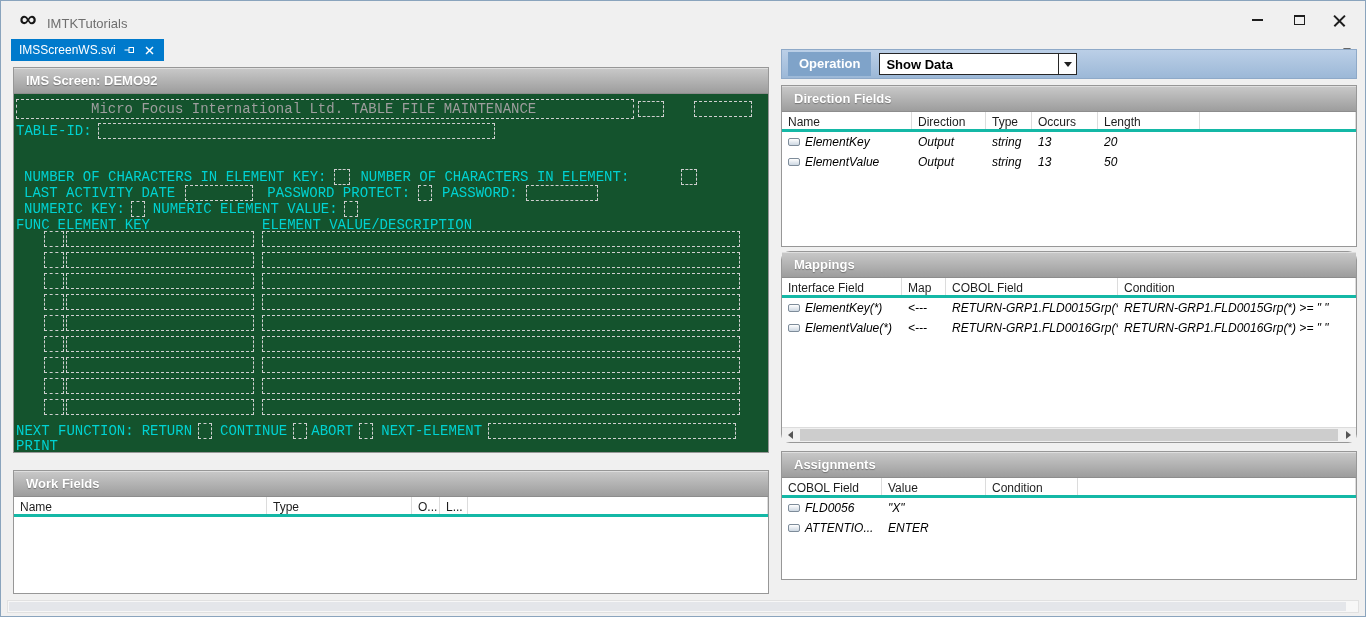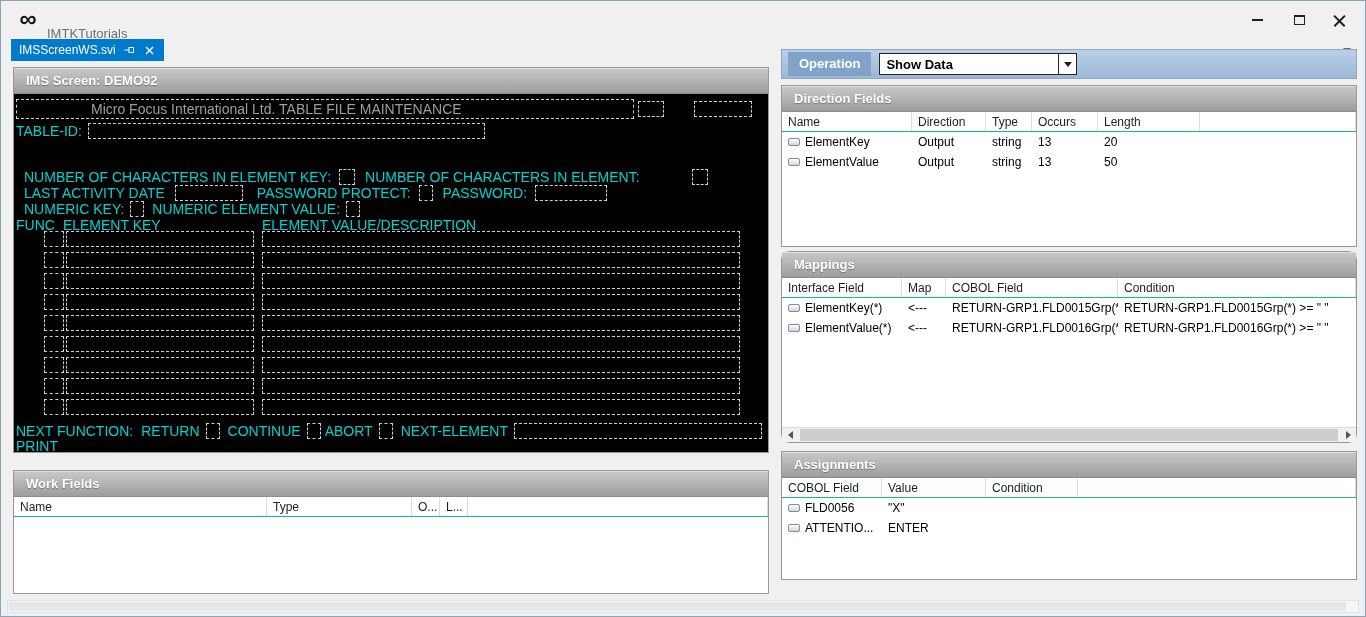--- a/index.html
+++ b/index.html
@@ -3,21 +3,21 @@
 <meta charset="utf-8">
 <style>
   * { box-sizing: border-box; margin: 0; padding: 0; }
   html, body { width: 1366px; height: 617px; }
   body { font-family: "Liberation Sans", "DejaVu Sans", sans-serif; background: #dfe3e8; position: relative; overflow: hidden; }
   .window { position: absolute; inset: 0; background: #f0f0f0; border: 1px solid #8aa4bd; }
 
   
   .titlebar { position: absolute; top: 0; left: 0; right: 0; height: 37px; }
   .vs-logo { position: absolute; left: 15px; top: 7px; width: 24px; height: 24px; font-size: 24px; font-weight: bold; color: #161616; line-height: 22px; text-align: center; }
-  .win-title { position: absolute; left: 46px; top: 25px; font-size: 13px; color: #6e6e6e; text-align: right; }
+  .win-title { position: absolute; left: 46px; top: 15px; font-size: 13px; color: #6e6e6e; text-align: right; }
   .win-btn { position: absolute; top: 7px; width: 32px; height: 24px; display: flex; align-items: center; justify-content: center; }
   .btn-min { right: 92px; } .btn-max { right: 50px; } .btn-close { right: 10px; }
   .glyph-min { width: 11px; height: 2px; background: #1e1e1e; }
   .glyph-max { width: 11px; height: 10px; border: 1px solid #1e1e1e; border-top-width: 2px; }
   .glyph-close { position: relative; width: 13px; height: 13px; }
   .glyph-close::before, .glyph-close::after { content: ""; position: absolute; left: -1px; top: 6px; width: 15px; height: 1.6px; background: #1e1e1e; }
   .glyph-close::before { transform: rotate(45deg); } .glyph-close::after { transform: rotate(-45deg); }
 
   
   .tabstrip { position: absolute; top: 38px; left: 0; right: 0; height: 22px; }
@@ -25,45 +25,45 @@
   .tab-label { white-space: nowrap; }
   .tabstrip-caret { position: absolute; right: 14px; top: 9px; width: 0; height: 0; border-left: 4px solid transparent; border-right: 4px solid transparent; border-top: 5px solid #666; }
 
   
   .left-panel  { position: absolute; left: 10px;  top: 62px; width: 760px; height: 533px; }
   .right-panel { position: absolute; left: 780px; top: 46px; width: 668px; height: 533px; }
   .group { position: absolute; border: 1px solid #979797; background: #fff; }
   .panel-header { height: 26px; background: linear-gradient(#c9c9c9, #9d9d9d); border-bottom: 1px solid #8d8d8d; box-shadow: inset 0 1px 0 #dedede; color: #fff; font-weight: bold; font-size: 13px; display: flex; align-items: center; padding-left: 12px; text-shadow: 0 1px 1px rgba(80,80,80,0.6); }
 
   
-  .terminal { position: relative; width: 100%; height: 358px; background: #000000; overflow: hidden;
-              font-family: Liberation Sans, sans-serif; font-size: 14px; }
+  .terminal { position: relative; width: 100%; height: 358px; background: #14532d; overflow: hidden;
+              font-family: Liberation Mono, monospace; font-size: 14px; }
   .tline { position: absolute; left: 2px; right: 2px; display: flex; align-items: center; height: 18px; color: #00d2d2; white-space: pre; }
   .tb { border: 1px dashed #cfcfcf; height: 16px; flex: none; }
   .title-box { height: 20px; display: flex; align-items: center; }
   .ttitle { color: #9e9e9e; padding-left: 74px; }
   .trow { position: absolute; left: 2px; height: 21px; width: 754px; }
   .rb1 { position: absolute; left: 28px;  top: 1px; width: 20px;  height: 16px; border: 1px dashed #cfcfcf; }
   .rb2 { position: absolute; left: 50px;  top: 1px; width: 188px; height: 16px; border: 1px dashed #cfcfcf; }
   .rb3 { position: absolute; left: 246px; top: 1px; width: 478px; height: 16px; border: 1px dashed #cfcfcf; }
   .abs246 { position: absolute; left: 246px; }
 
   
   .operation-bar { position: absolute; top: 2px; left: 0; width: 576px; height: 30px; background: linear-gradient(#bbcfe7, #9cb8d7); border: 1px solid #8ea9c8; display: flex; align-items: center; padding: 0 6px; }
   .operation-label { background: #7fa3c9; color: #fff; font-weight: bold; font-size: 13px; padding: 4px 11px 5px; margin-right: 8px; }
   .combo { width: 198px; height: 22px; background: #fff; border: 1px solid #262626; display: flex; align-items: stretch; }
   .combo-text { flex: 1; font-weight: bold; font-size: 13px; padding: 3px 0 0 6px; color: #000; }
   .combo-arrow { width: 18px; border-left: 1px solid #262626; display: flex; align-items: center; justify-content: center; background: #fdfdfd; }
   .caret-down { width: 0; height: 0; border-left: 4px solid transparent; border-right: 4px solid transparent; border-top: 5px solid #1e1e1e; }
 
   
-  .grid-head { display: flex; height: 20px; border-bottom: 1px solid #14b8a6; background: #fff; }
+  .grid-head { display: flex; height: 20px; border-bottom: 3px solid #14b8a6; background: #fff; }
   .grid-head .cell { border-right: 1px solid #dcdcdc; font-size: 12px; color: #1e1e1e; padding: 3px 6px 0; overflow: hidden; white-space: nowrap; }
   .grid-row { display: flex; height: 20px; font-size: 12px; color: #000; }
-  .grid-row .cell { padding: 0 6px; display: flex; align-items: center; overflow: hidden; white-space: nowrap; }
+  .grid-row .cell { padding: 0 6px; display: flex; align-items: center; overflow: hidden; white-space: nowrap; font-style: italic; }
   .fill { flex: 1; }
   .field-icon { width: 12px; height: 8px; border: 1px solid #7e8c9a; border-radius: 2px; background: linear-gradient(#ffffff, #ccd7e2); margin-right: 5px; flex: none; }
 
   .c-if-name { width: 130px; } .c-if-dir { width: 74px; } .c-if-type { width: 46px; } .c-if-occ { width: 66px; } .c-if-len { width: 102px; }
   .c-mp-if { width: 120px; } .c-mp-map { width: 44px; } .c-mp-cob { width: 172px; } .c-mp-cond { flex: 1; }
   .c-as-cob { width: 100px; } .c-as-val { width: 104px; } .c-as-cond { width: 92px; }
   .c-wf-name { width: 253px; } .c-wf-type { width: 145px; } .c-wf-o { width: 28px; } .c-wf-l { width: 28px; }
 
   
   .hscroll { position: absolute; bottom: 0; left: 0; right: 0; height: 15px; background: #f0f0f0; border-top: 1px solid #dcdcdc; display: flex; }

